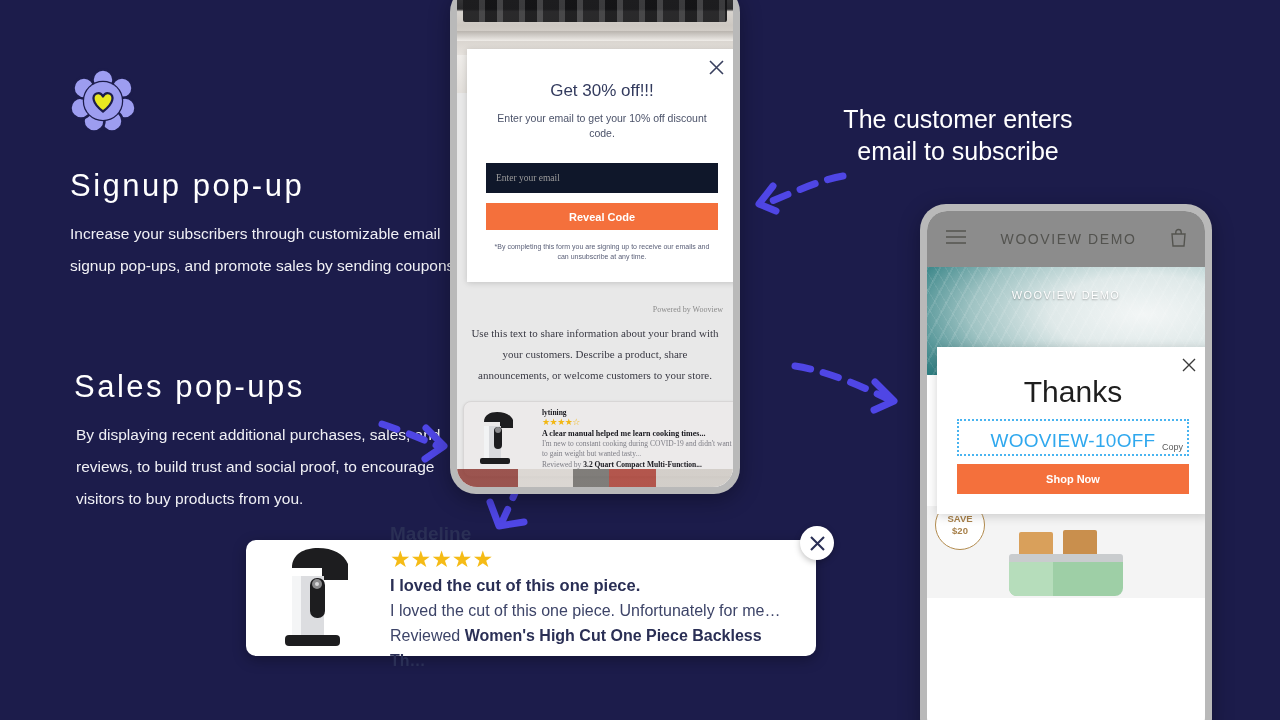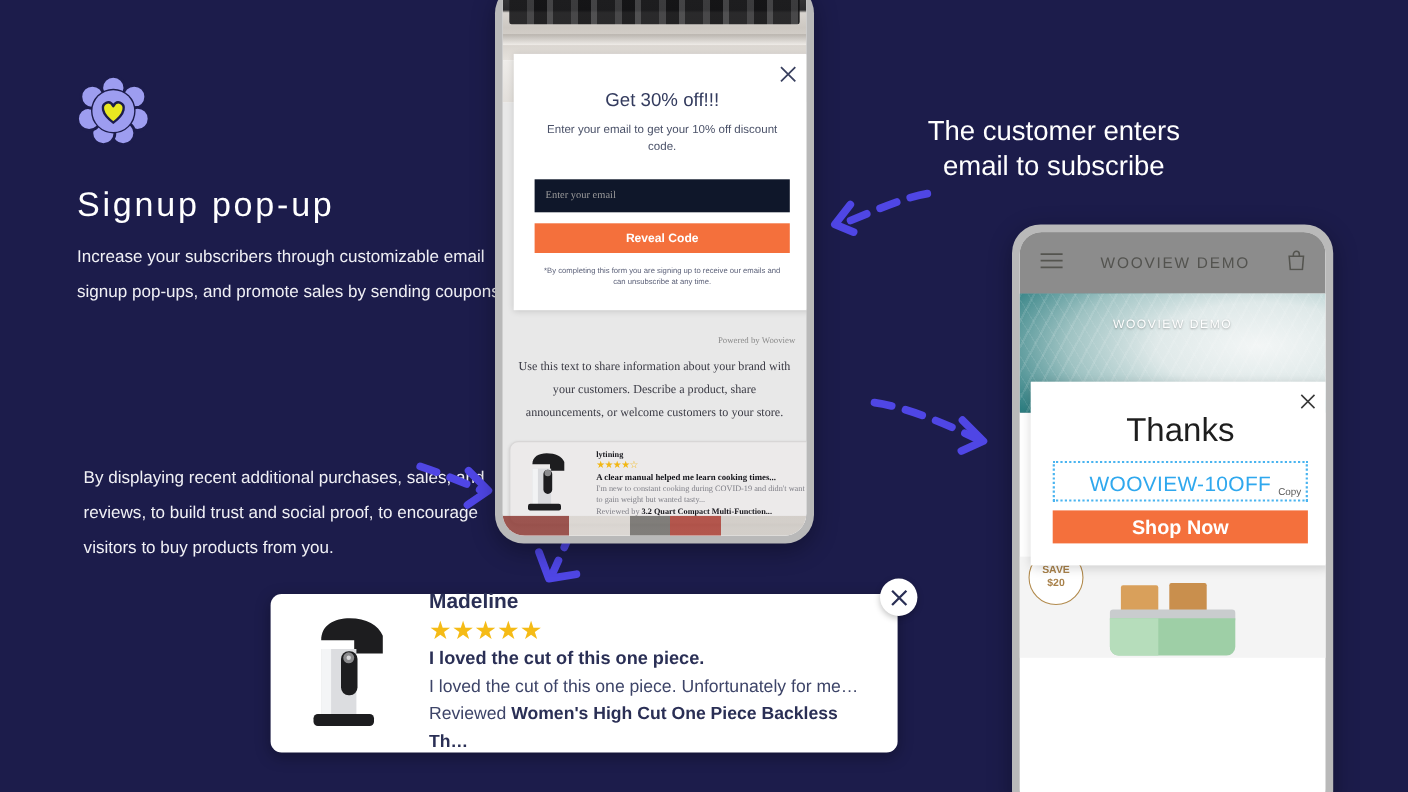--- a/index.html
+++ b/index.html
@@ -190,21 +190,21 @@
     border:2px dotted #49b4f0; padding:9px 10px 2px; position:relative;
     text-align:center; cursor:pointer;
   }
   .coupon-code { color:#2fa8ee; font-size:19px; letter-spacing:.3px; }
   .coupon-copy {
     position:absolute; right:4px; bottom:2px; font-size:9px; color:#5b5b5b;
     cursor:pointer;
   }
   .shop-btn {
     width:100%; height:30px; margin-top:8px; background:#f4703c;
-    color:#ffffff; border:none; font-size:18px; font-weight:700;
+    color:#ffffff; border:none; font-size:11px; font-weight:700;
     cursor:pointer; font-family:"Liberation Sans", sans-serif;
   }
   .thanks-close {
     position:absolute; right:12px; top:10px; width:16px; height:16px; cursor:pointer;
   }
   .thanks-close svg { width:16px; height:16px; display:block; }
 
   .rp-gap { height:68px; background:#ffffff; }
   .featured {
     text-align:center; padding-top:12px; background:#ffffff;
@@ -225,21 +225,21 @@
     display:flex; flex-direction:column; align-items:center;
     justify-content:center; z-index:3;
   }
   .toaster {
     position:absolute; left:50%; transform:translateX(-50%); bottom:0;
     width:150px; height:72px;
   }
 
   
   #review-card {
-    position:absolute; left:246px; top:540px; width:570px; height:144px;
+    position:absolute; left:246px; top:540px; width:570px; height:116px;
     background:#ffffff; border-radius:10px;
     box-shadow:0 4px 14px rgba(0,0,0,.3);
     display:flex; align-items:center; padding:12px 18px 12px 26px;
   }
   .rc-thumb { width:92px; height:112px; flex:none; position:relative; }
   .rc-body { flex:1; padding-left:26px; }
   .rc-name { font-size:19px; font-weight:700; color:#2a2f55; }
   .rc-stars { font-size:23px; color:#f5bb16; letter-spacing:0px; line-height:28px; }
   .rc-title { font-size:16.5px; font-weight:700; color:#2a2f55; line-height:25px; }
   .rc-text { font-size:16px; color:#3d4468; line-height:25px; }
@@ -270,20 +270,21 @@
         <circle cx="33" cy="33" r="19"></circle>
       </g>
       <circle cx="33" cy="33" r="19" fill="#9d9df0"></circle>
       <path d="M33 43.5 C21.5 35 22 27.5 26.5 25.5 C30 24 32 26.5 33 28.5 C34 26.5 36 24 39.5 25.5 C44 27.5 44.5 35 33 43.5 Z" fill="#e9e821" stroke="#1c1c4b" stroke-width="2.2" stroke-linejoin="round"></path>
     </svg>
   </div>
 
   <div class="headline h-signup">Signup pop-up</div>
   <div class="paragraph p-signup">Increase your subscribers through customizable email signup pop-ups, and promote sales by sending couponsl.</div>
 
+  <div class="headline h-sales">Sales pop-ups</div>
   <div class="paragraph p-sales">By displaying recent additional purchases, sales, and reviews, to build trust and social proof, to encourage visitors to buy products from you.</div>
 
   <svg class="arrow" style="left:748px; top:170px; width:100px; height:50px;" viewBox="0 0 100 50">
     <path class="dash" d="M95 6 C70 10 38 26 16 34"></path>
     <polyline points="25,16 11,34 28,41"></polyline>
   </svg>
 
   <svg class="arrow" style="left:790px; top:356px; width:115px; height:66px;" viewBox="0 0 115 66">
     <path class="dash" d="M5 10 C34 14 72 30 100 44"></path>
     <polyline points="85,26 104,45 84,54"></polyline>

